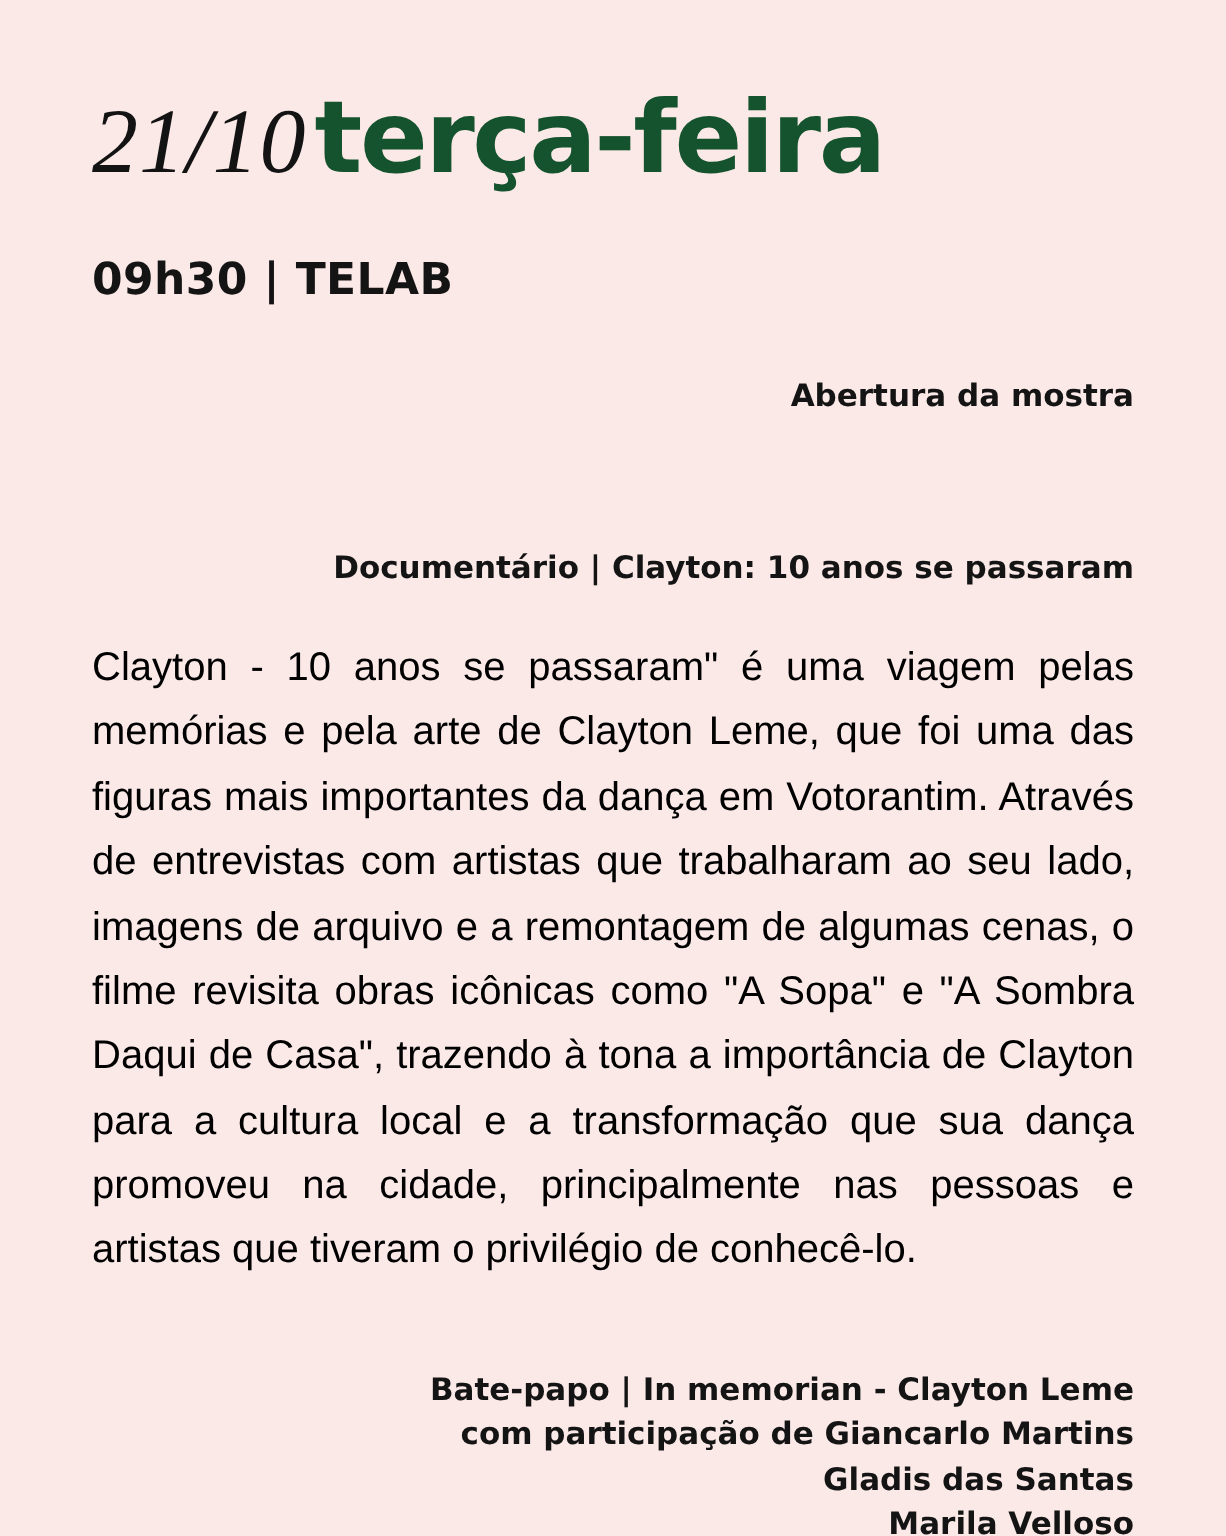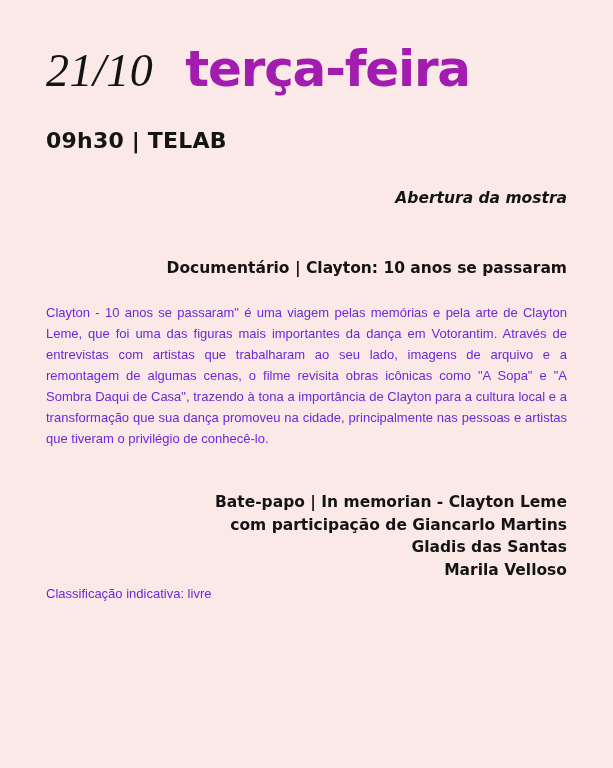--- a/index.html
+++ b/index.html
@@ -19,38 +19,38 @@
     position: relative;
     width: 613px;
     height: 768px;
     box-sizing: border-box;
     padding: 30px 46px 0 46px;
   }
   
   .header {
     display: flex;
     align-items: baseline;
-    gap: 32px;
+    gap: 4px;
     padding-top: 14px;
   }
   .date {
     font-family: "Liberation Serif", serif;
     font-style: italic;
     font-size: 46px;
     font-weight: 400;
     color: #131313;
     letter-spacing: 0.5px;
     line-height: 1;
     white-space: nowrap;
   }
   .weekday {
     font-family: "DejaVu Sans", sans-serif;
     font-size: 50px;
     font-weight: 700;
-    color: #a21caf;
+    color: #14532d;
     letter-spacing: -1.2px;
     line-height: 1;
     white-space: nowrap;
   }
   .time-room {
     margin-top: 34px;
     font-family: "DejaVu Sans", sans-serif;
     font-size: 22px;
     font-weight: 700;
     color: #141414;
@@ -60,35 +60,34 @@
   .right-block {
     text-align: right;
     font-family: "DejaVu Sans", sans-serif;
     font-weight: 700;
     font-size: 15.5px;
     color: #141414;
     line-height: 1.45;
   }
   .opening {
     margin-top: 34px;
-    font-style: italic;
   }
   .doc-block {
-    margin-top: 48px;
+    margin-top: 64px;
   }
   .chat-block {
     margin-top: 42px;
   }
   
   .para {
     margin-top: 22px;
     font-family: "Liberation Sans", sans-serif;
-    font-size: 13px;
+    font-size: 20px;
     line-height: 1.62;
-    color: #6d28d9;
+    color: #000000;
     text-align: justify;
     text-justify: inter-word;
   }
   .para.last {
     margin-top: 24px;
     text-align: justify;
   }
   .no-justify {
     text-align: left;
   }

